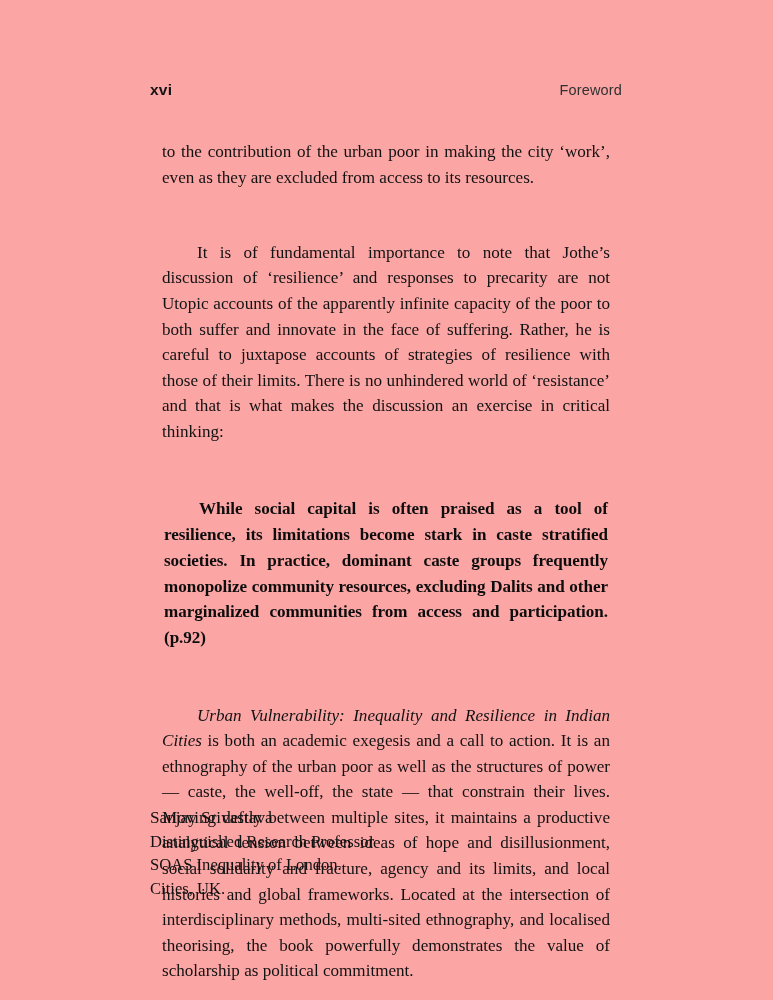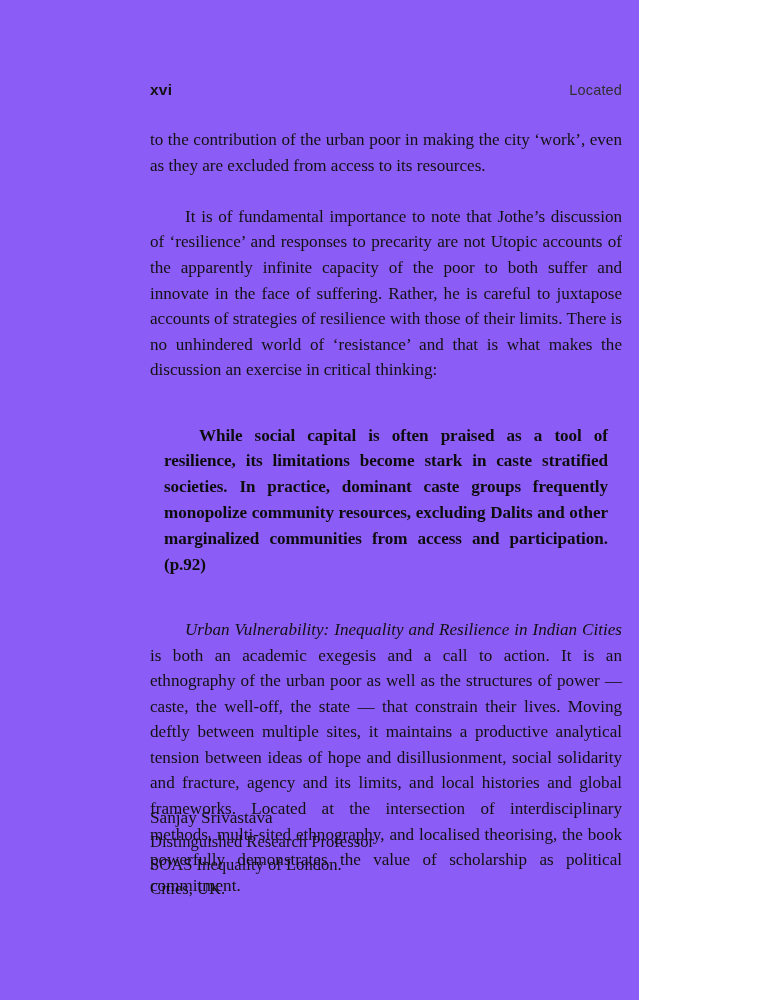--- a/index.html
+++ b/index.html
@@ -14,23 +14,23 @@
     position: relative;
     font-family: "Liberation Serif", "DejaVu Serif", serif;
     color: #121212;
     overflow: hidden;
   }
 
   .page {
     position: absolute;
     left: 0;
     top: 0;
-    width: 639px;
+    width: 773px;
     height: 1000px;
-    background: #8b5cf6;
+    background: #fca5a5;
   }
 
   
   .running-head {
     position: absolute;
     left: 150px;
     top: 81px;
     width: 472px;
     height: 22px;
     display: flex;
@@ -53,21 +53,21 @@
 
   
   .column {
     position: absolute;
     left: 150px;
     top: 127px;
     width: 472px;
   }
 
   p.body-para {
-    margin: 0;
+    margin: 12px;
     font-size: 17.1px;
     line-height: 25.6px;
     text-align: justify;
     text-justify: inter-word;
     hyphens: none;
     color: #121212;
   }
   p.body-para.indent {
     text-indent: 35px;
   }
@@ -114,21 +114,21 @@
     display: block;
   }
 </style>
 </head>
 <body>
 
 <div class="page">
 
   <div class="running-head">
     <span class="folio">xvi</span>
-    <span class="head-title">Located</span>
+    <span class="head-title">Foreword</span>
   </div>
 
   <div class="column">
 
     <p class="body-para lastline-left">to the contribution of the urban poor in making the city ‘work’, even as they are excluded from access to its resources.</p>
 
     <div class="gap-para"></div>
 
     <p class="body-para indent lastline-left">It is of fundamental importance to note that Jothe’s discussion of ‘resilience’ and responses to precarity are not Utopic accounts of the apparently infinite capacity of the poor to both suffer and innovate in the face of suffering. Rather, he is careful to juxtapose accounts of strategies of resilience with those of their limits. There is no unhindered world of ‘resistance’ and that is what makes the discussion an exercise in critical thinking:</p>
 

